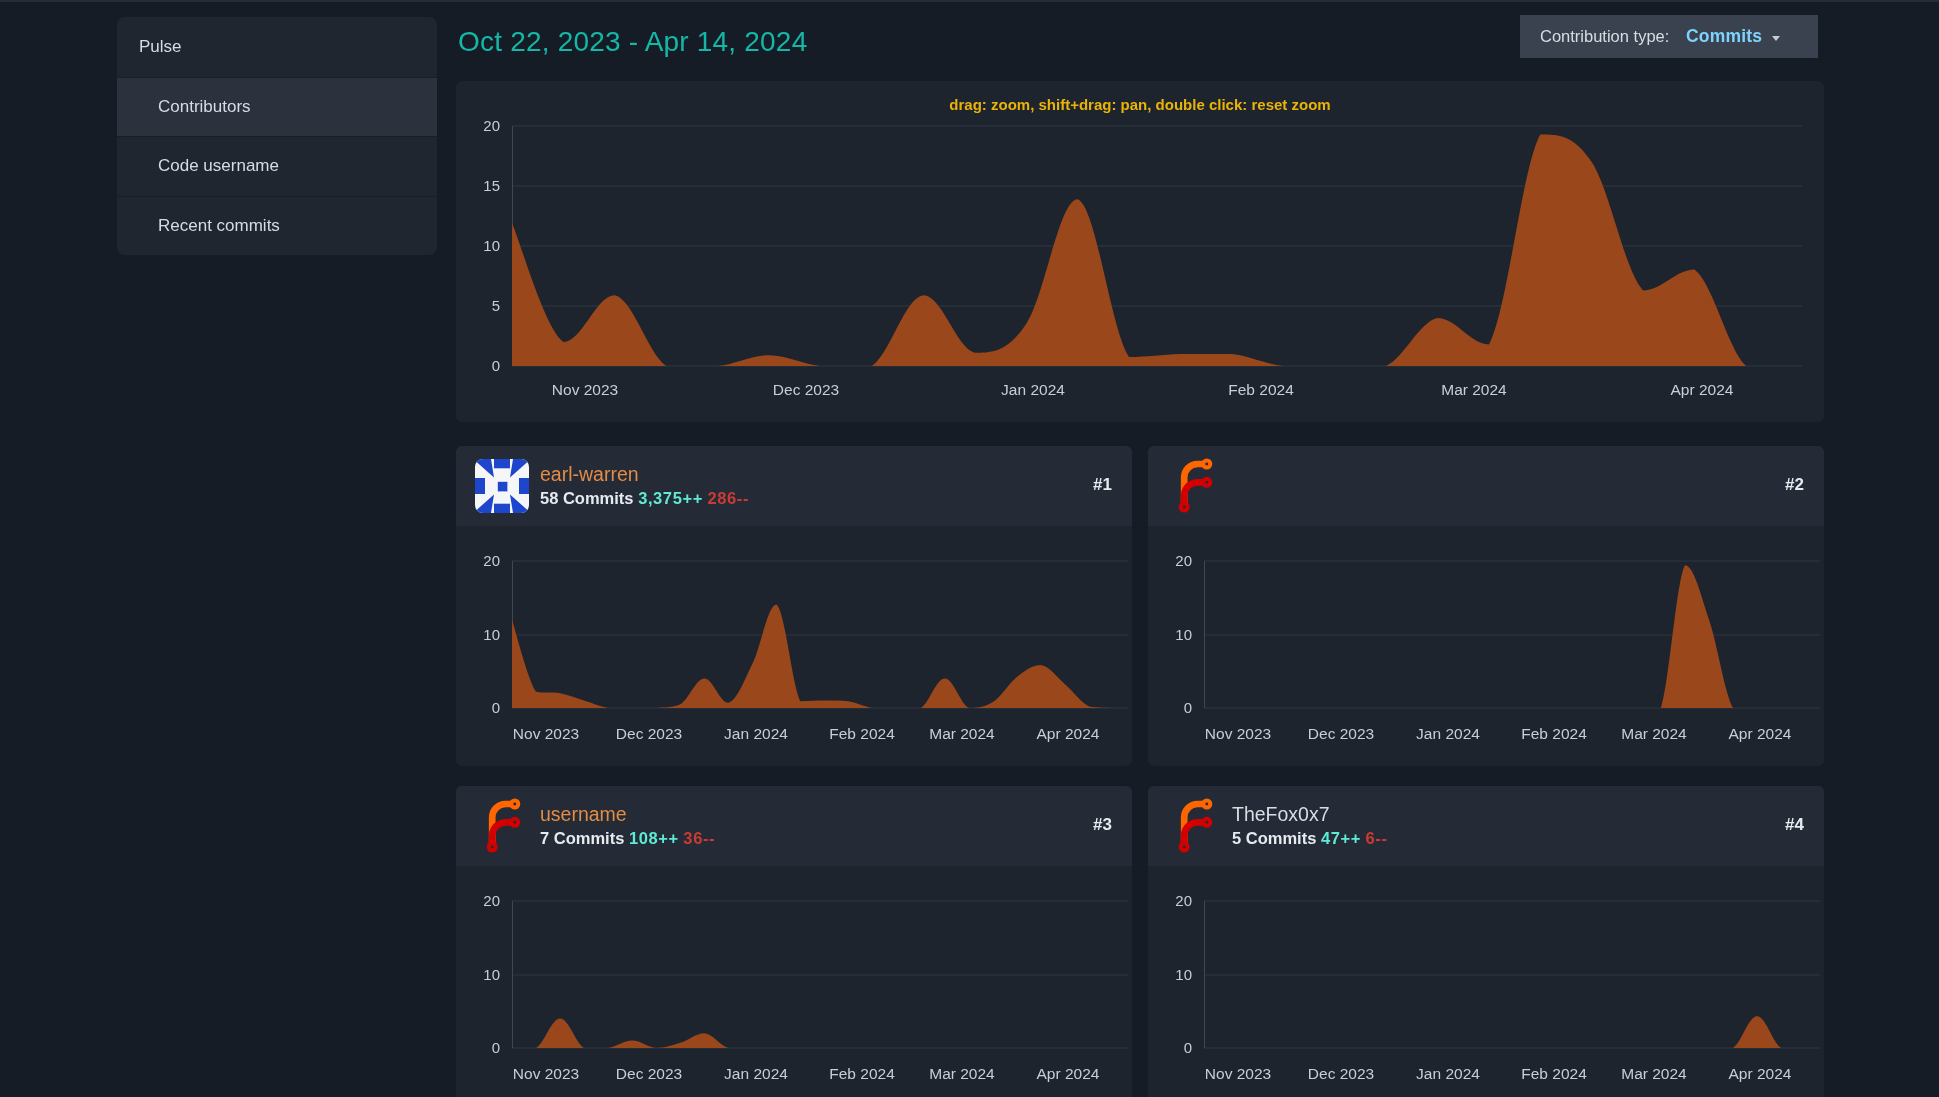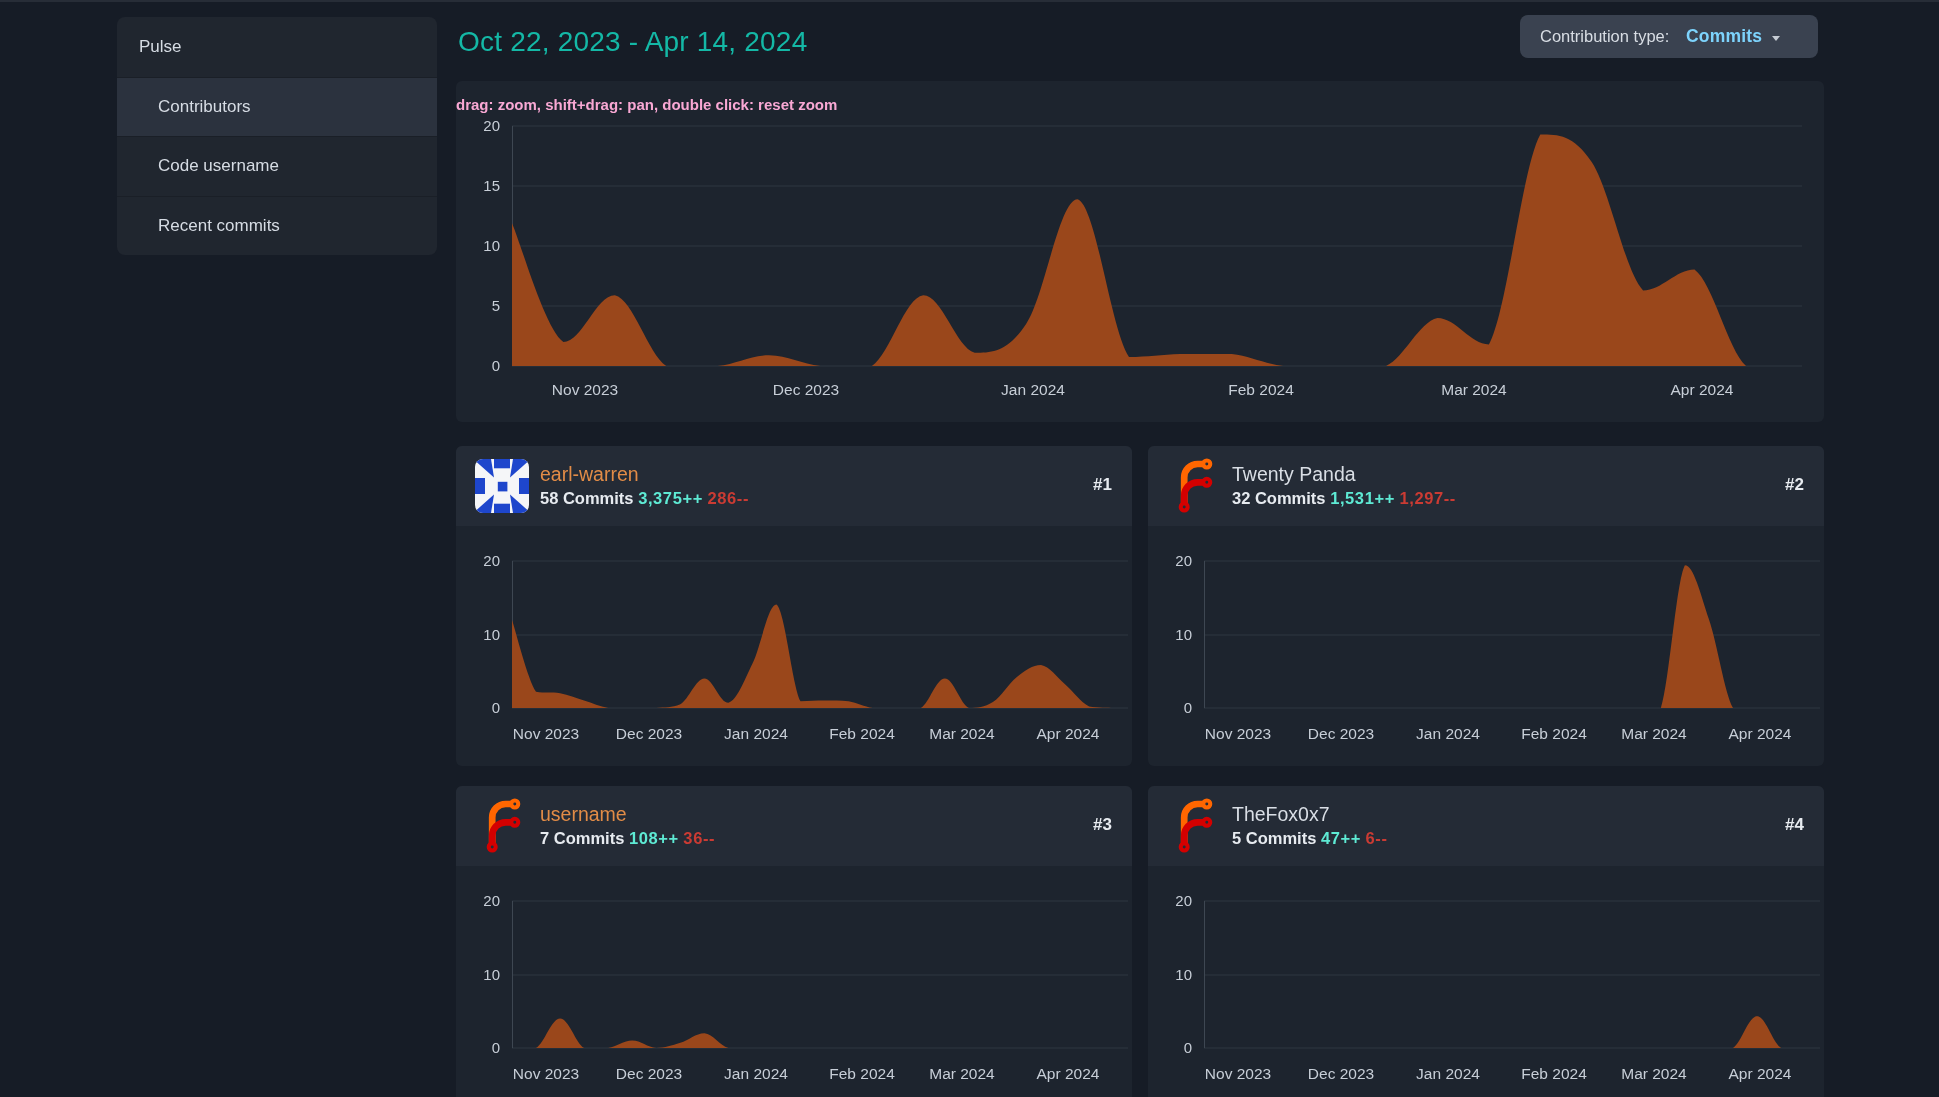--- a/index.html
+++ b/index.html
@@ -2,25 +2,25 @@
 <html><head><meta charset="utf-8">
 <style>
 * { margin:0; padding:0; box-sizing:border-box; }
 html,body { width:1939px; height:1097px; background:#161c26; font-family:"Liberation Sans", sans-serif; position:relative; overflow:hidden; }
 .topstrip { position:absolute; left:0; top:0; width:1939px; height:2px; background:#272d37; }
 .menu { position:absolute; left:117px; top:17px; width:320px; height:238px; background:#20262f; border-radius:8px; overflow:hidden; }
 .menu .item { height:59.5px; display:flex; align-items:center; padding-left:22px; color:#d6dce4; font-size:17px; }
 .menu .item.sel { background:#2b323e; }
 .menu .item + .item { border-top:1px solid #1a1f27;padding-left:41px; }
 .title { position:absolute; left:458px; top:26px; font-size:28px; font-weight:normal; color:#14b8a6; letter-spacing:0.2px; }
-.ctbtn { position:absolute; left:1520px; top:15px; width:298px; height:43px; background:#3a4250; border-radius:8px; display:flex; align-items:center; justify-content:flex-start; padding-left:20px; color:#d8dde4; font-size:16.5px; }
+.ctbtn { position:absolute; left:1520px; top:15px; width:298px; height:43px; background:#3a4250; border-radius:0; display:flex; align-items:center; justify-content:flex-start; padding-left:20px; color:#d8dde4; font-size:16.5px; }
 .ctbtn b { margin-left:12px; color:#7dd3fc; font-size:17.5px; letter-spacing:0.2px; }
 .caret { width:0; height:0; border-left:4.5px solid transparent; border-right:4.5px solid transparent; border-top:5.5px solid #c6ccd4; margin-left:10px; margin-top:3px; }
 .panel { position:absolute; left:456px; top:81px; width:1368px; height:341px; background:#1d242e; border-radius:6px; }
-.ptitle { position:absolute; left:0; top:15px; width:1368px; font-size:15px; font-weight:bold; color:#f9a8d4; }
+.ptitle { position:absolute; left:0; top:15px; width:1368px; text-align:center; font-size:15px; font-weight:bold; color:#eab308; }
 .card { position:absolute; width:676px; height:320px; background:#1d242e; border-radius:6px; overflow:hidden; }
 .chead { position:absolute; left:0; top:0; width:676px; height:80px; background:#242b36; }
 .cinfo { position:absolute; left:84px; top:15px; }
 .uname { font-size:19.5px; color:#d9dee5; line-height:26px; }
 .uname.orange { color:#e28c47; }
 .cstats { font-size:16.5px; color:#e7ebf0; line-height:22px; font-weight:bold; }
 .cstats .add { color:#5eead4; letter-spacing:0.6px; }
 .cstats .del { color:#cb3b33; letter-spacing:0.6px; }
 .rank { position:absolute; right:20px; top:29px; font-size:17px; font-weight:bold; color:#e7ebf0; }
 </style></head>
@@ -100,24 +100,20 @@
 <div class="chead">
       <svg width="57" height="57" viewBox="0 0 212 212" style="position:absolute;left:19px;top:11px">
 <g transform="translate(6 6)" fill="none">
 <path d="M58 168V70a50 50 0 0 1 50-50h20" stroke="#ff6600" stroke-width="25"></path>
 <path d="M58 168v-30a50 50 0 0 1 50-50h20" stroke="#d40000" stroke-width="25"></path>
 <circle cx="142" cy="20" r="13" stroke="#ff6600" stroke-width="15" fill="#242b36"></circle>
 <circle cx="142" cy="88" r="13" stroke="#d40000" stroke-width="15" fill="#242b36"></circle>
 <circle cx="58" cy="180" r="13" stroke="#d40000" stroke-width="15" fill="#242b36"></circle>
 </g>
       </svg>
-<div class="cinfo">
-<div class="uname">Twenty Panda</div>
-<div class="cstats"><b>32 Commits</b> <span class="add">1,531++</span> <span class="del">1,297--</span></div>
-</div>
 <div class="rank">#2</div>
 </div>
 <svg width="676" height="240" viewBox="0 0 676 240" style="position:absolute;left:0;top:80px">
 <line x1="56" y1="35" x2="672" y2="35" stroke="#2e3641" stroke-width="1"></line>
 <text x="44" y="40" text-anchor="end" font-size="15" fill="#c7ced7">20</text>
 <line x1="56" y1="109" x2="672" y2="109" stroke="#2e3641" stroke-width="1"></line>
 <text x="44" y="114" text-anchor="end" font-size="15" fill="#c7ced7">10</text>
 <line x1="56" y1="182" x2="672" y2="182" stroke="#2e3641" stroke-width="1"></line>
 <text x="44" y="187" text-anchor="end" font-size="15" fill="#c7ced7">0</text>
 <line x1="56.5" y1="35" x2="56.5" y2="182" stroke="#3e4752" stroke-width="1"></line>

